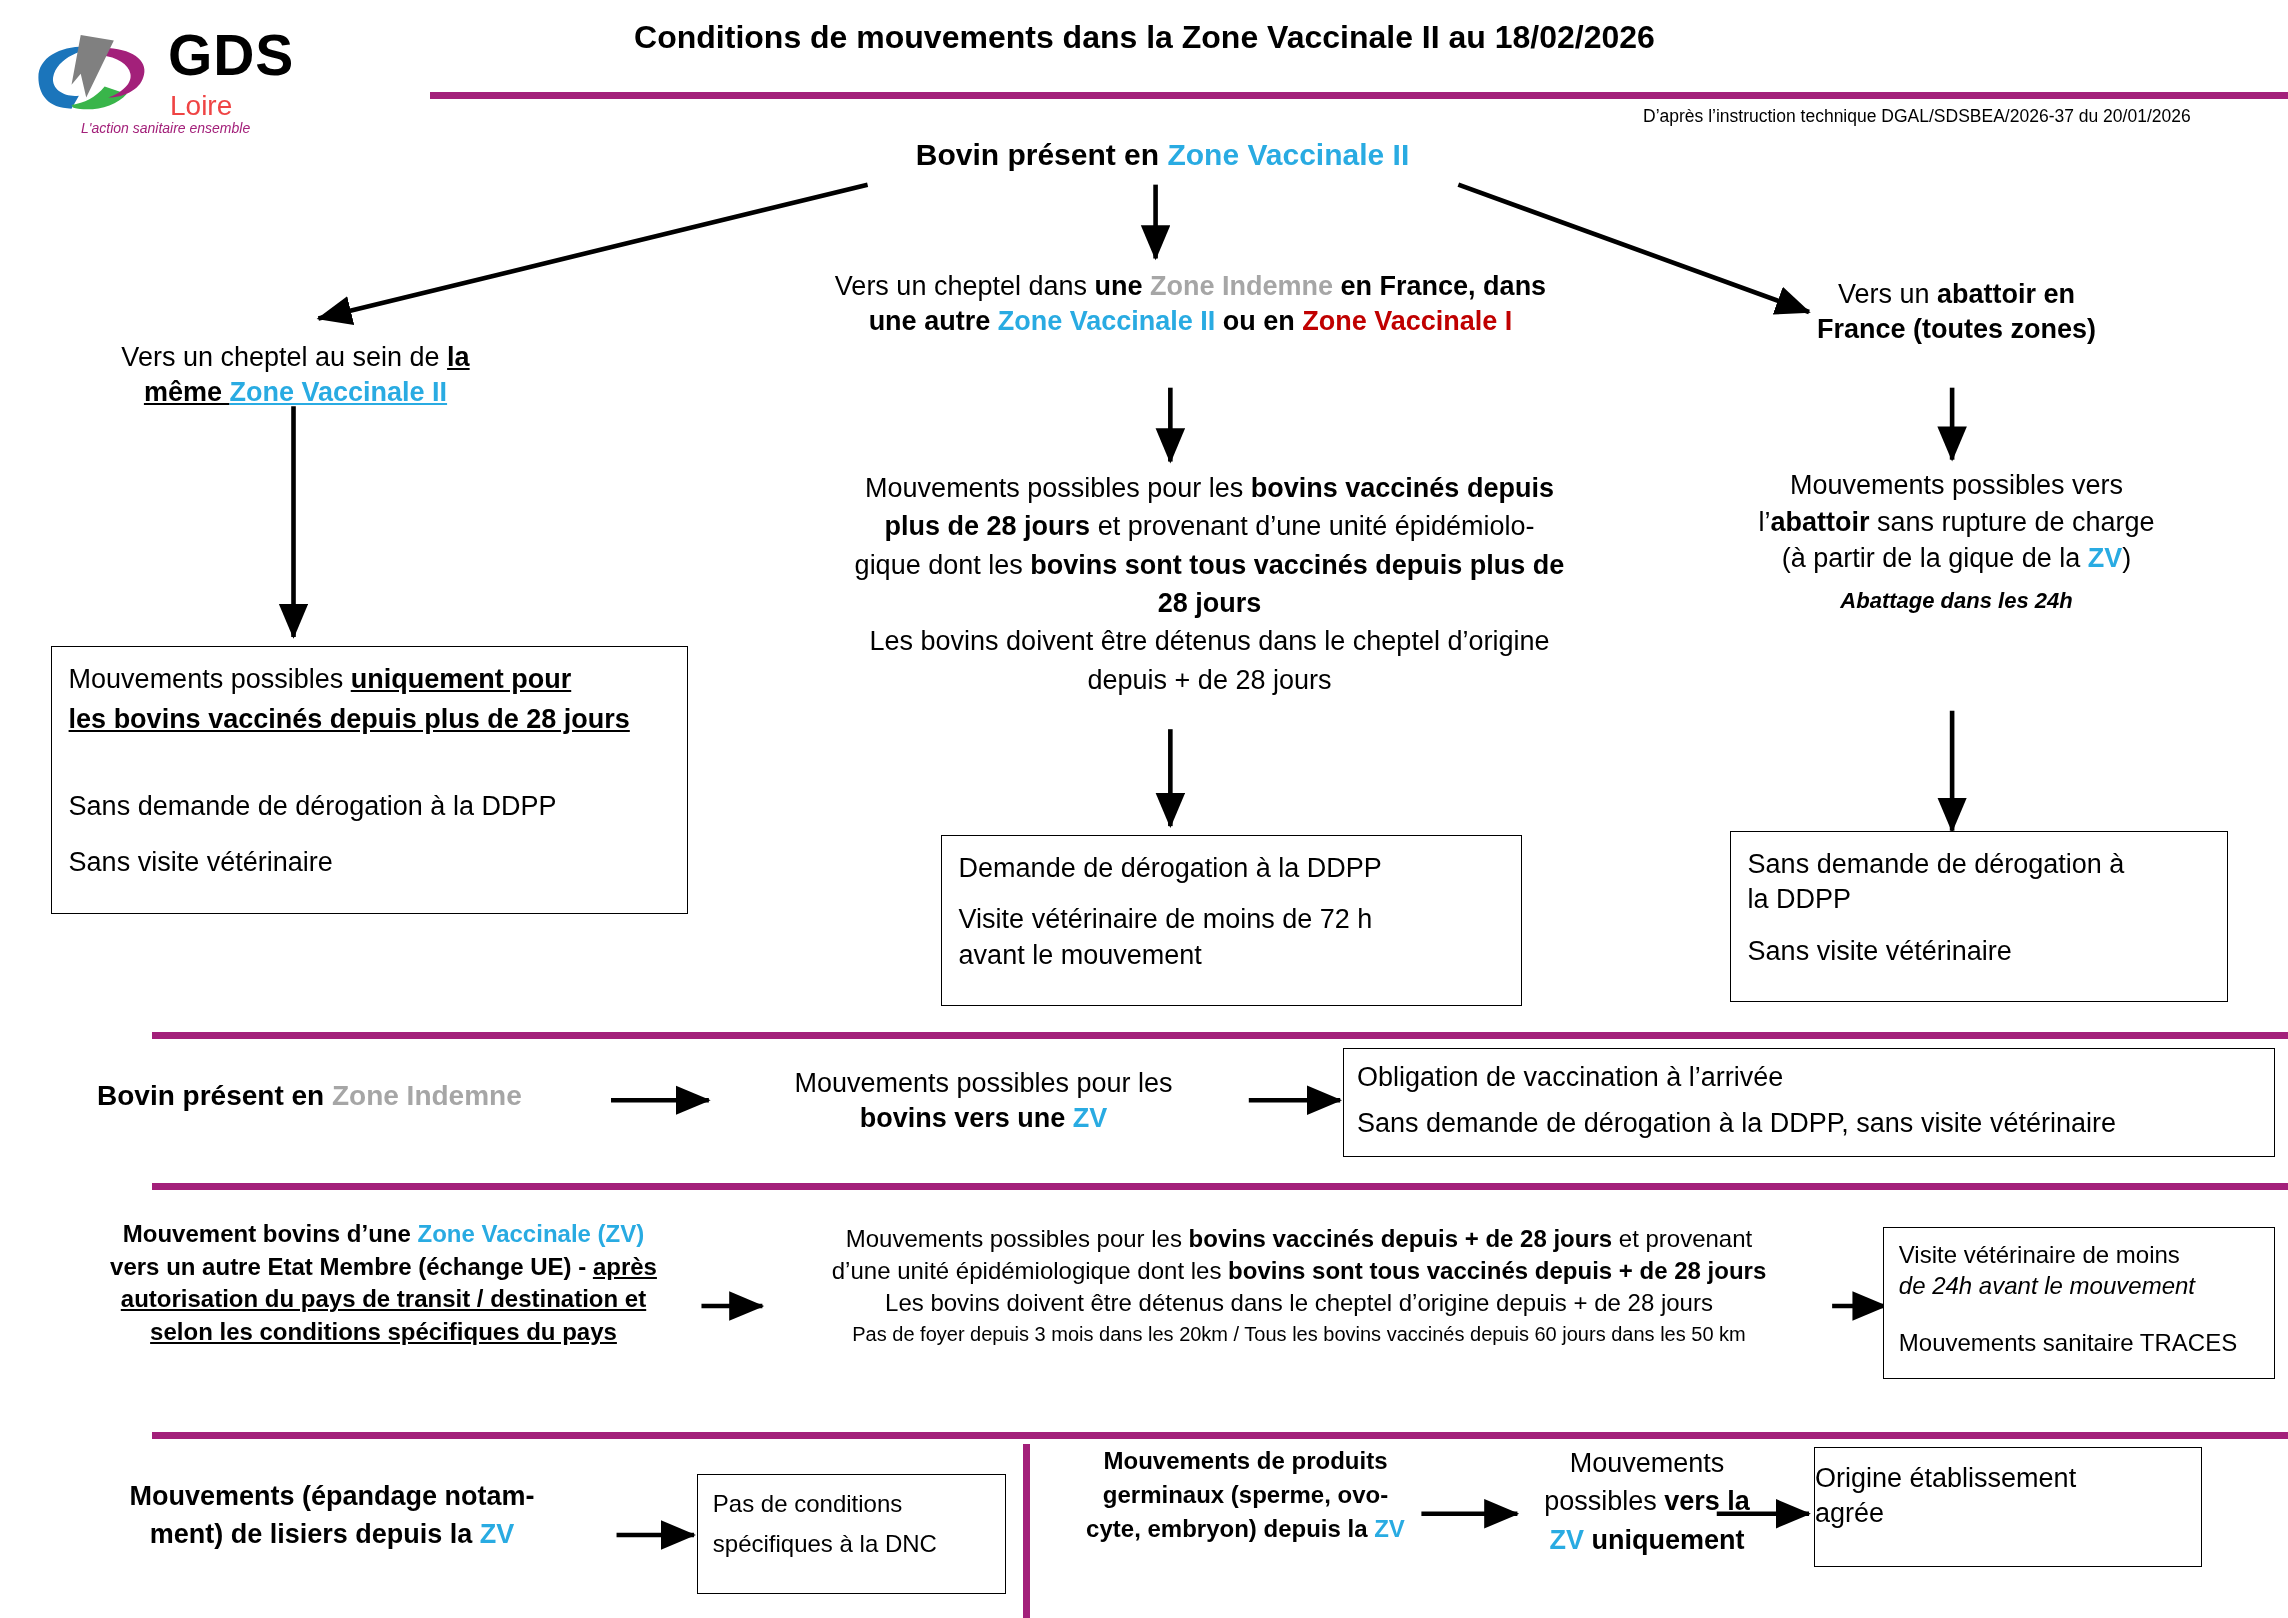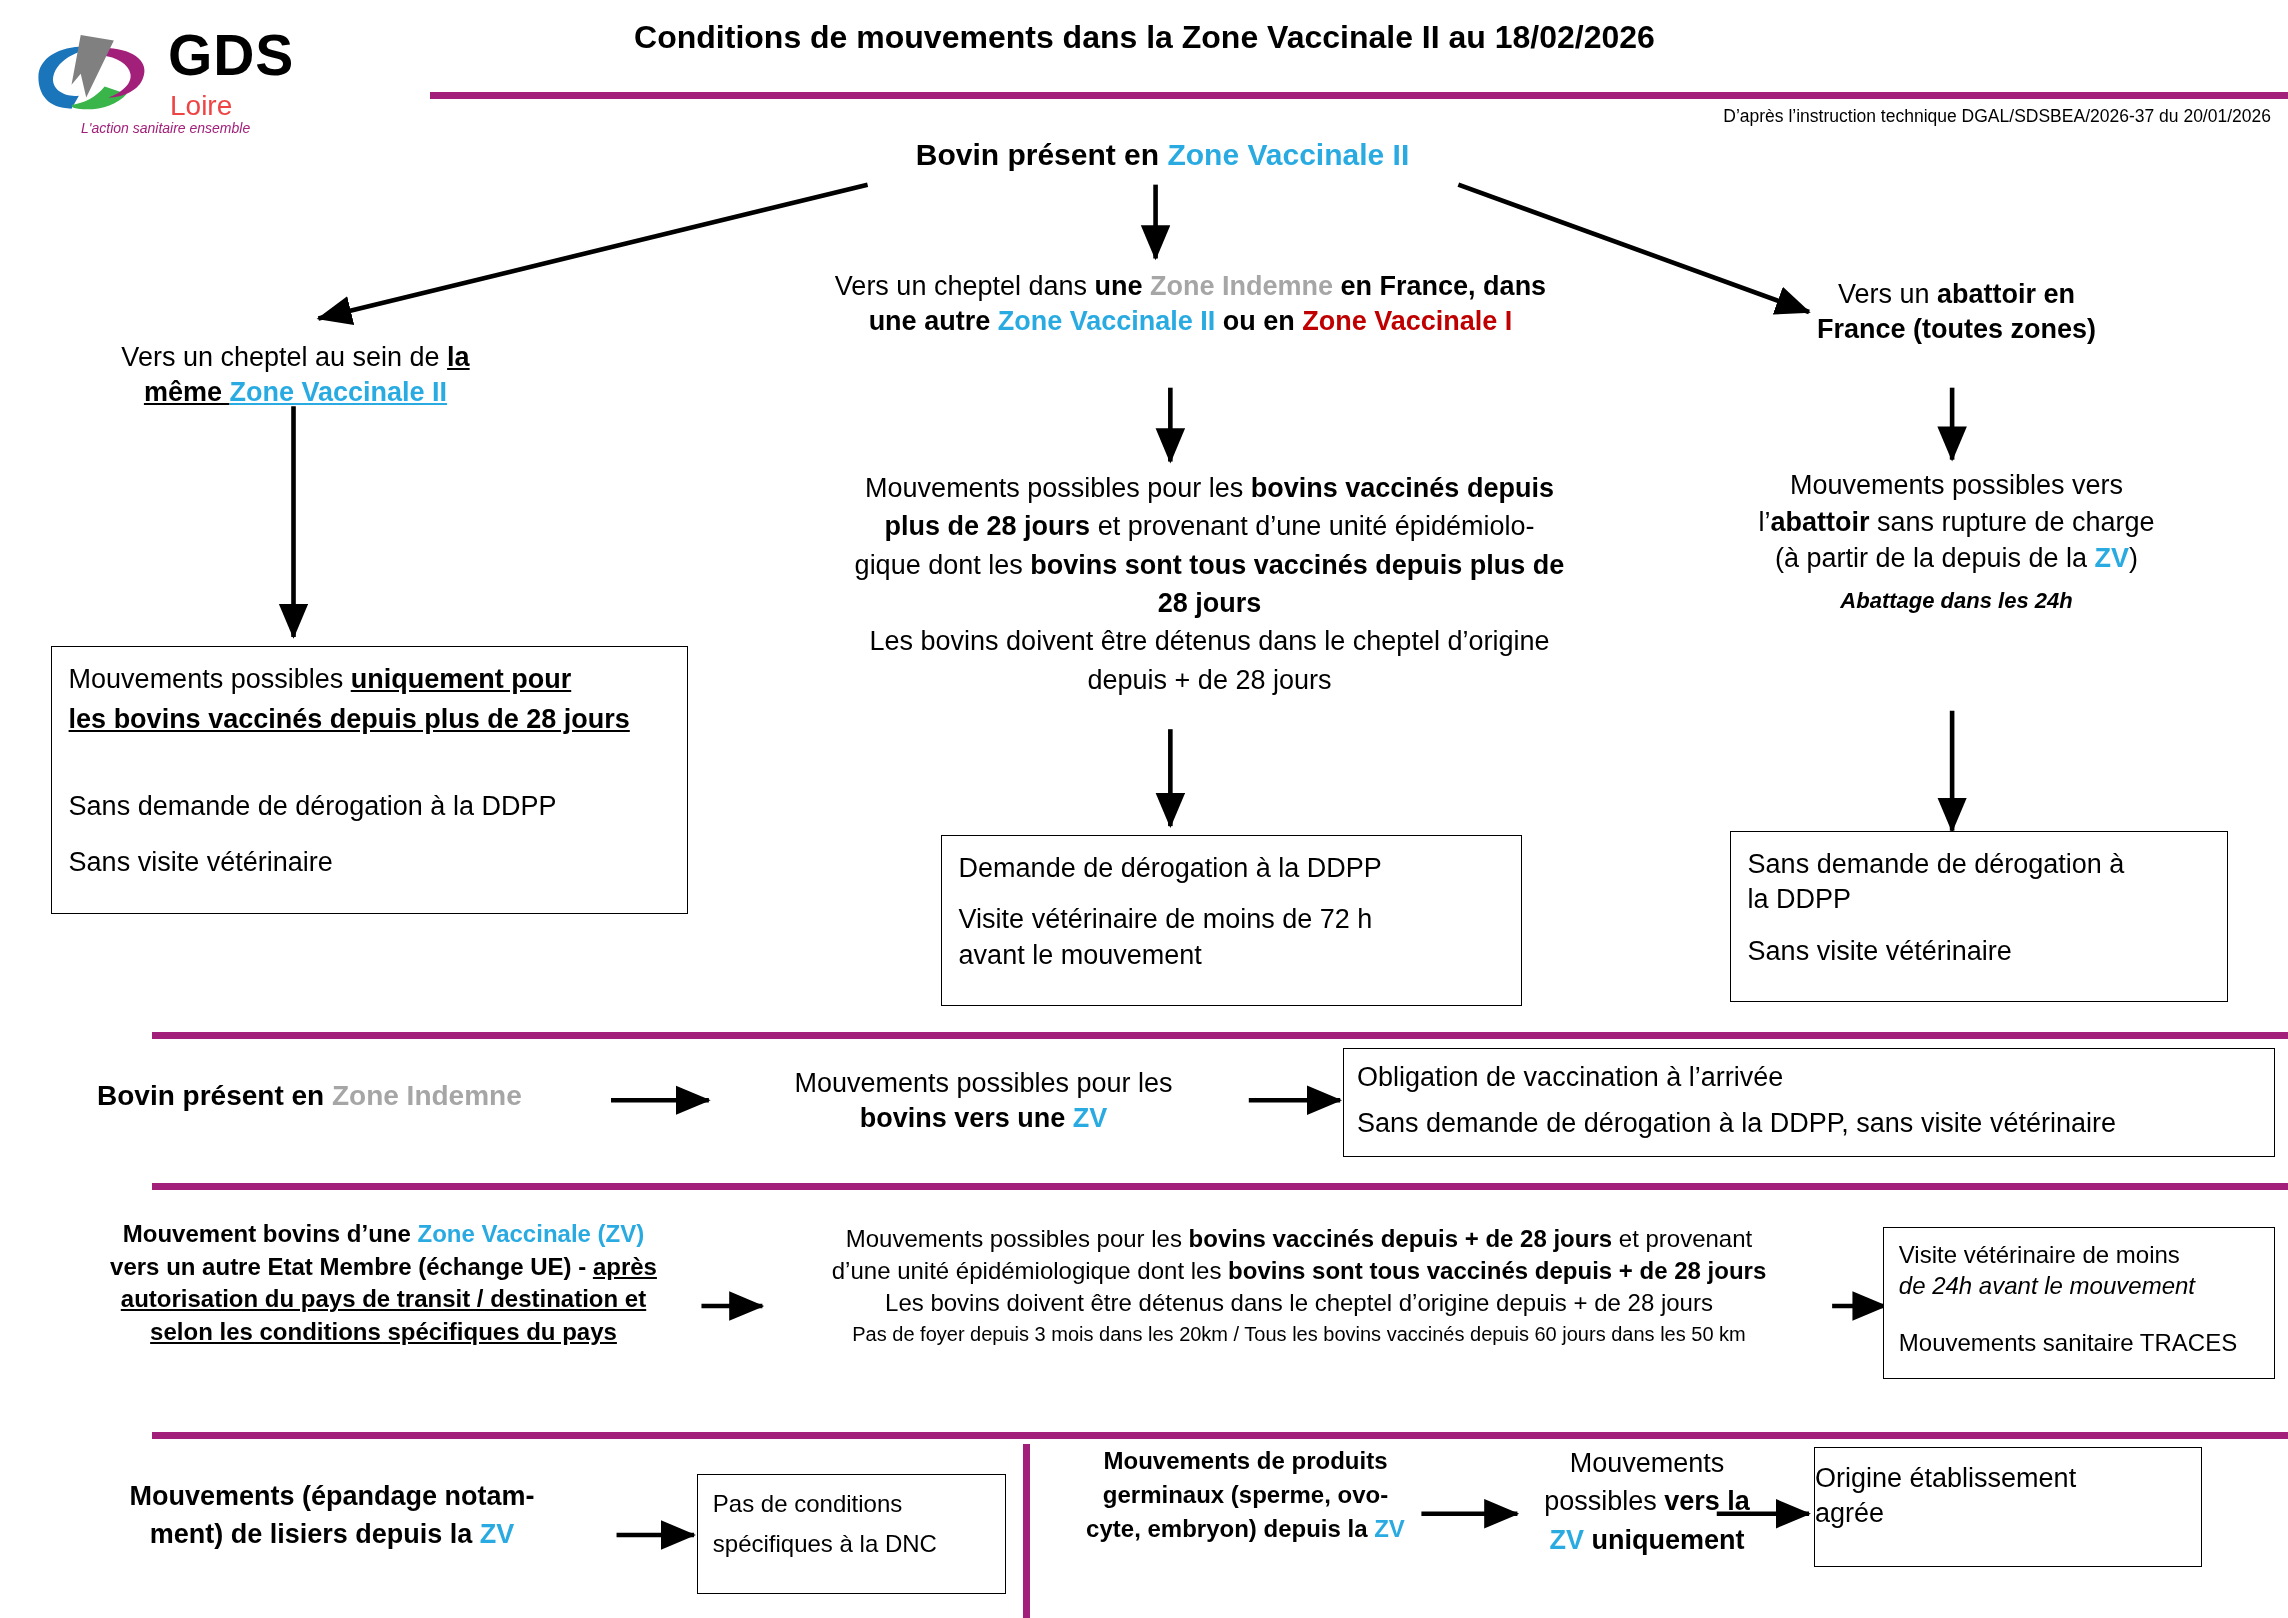--- a/index.html
+++ b/index.html
@@ -37,21 +37,21 @@
     position:absolute;left:13px;top:100px;
     font-size:14px;font-style:italic;color:#A3207A;white-space:nowrap;margin-left:48px;
   }
 
   .title{
     left:0;top:18.5px;width:2289px;
     font-size:32px;font-weight:bold;text-align:center;
   }
   .ref{
     left:1643px;top:106px;width:628px;
-    font-size:17.5px;text-align:right;
+    font-size:17.5px;text-align:left;
   }
   .hbar{
     background:#A3207A;height:6.5px;
   }
   #hbar-top{left:430px;top:92px;width:1859px;}
   #hbar-s2{left:152px;top:1032px;width:2137px;}
   #hbar-s3{left:152px;top:1183px;width:2137px;}
   #hbar-s4{left:152px;top:1432px;width:2137px;}
   .vbar{background:#A3207A;width:6.5px;}
   #vbar-germ{left:1023px;top:1444px;height:175px;}
@@ -166,21 +166,21 @@
   </div>
 
   <div class="abs ctr node" style="left:1726px;top:277px;width:461px;">
     <span>Vers un </span><span class="b">abattoir en</span><br>
     <span class="b">France (toutes zones)</span>
   </div>
 
   <div class="abs ctr node" style="left:1712px;top:467px;width:489px;line-height:1.36;">
     <span>Mouvements possibles vers</span><br>
     <span>l’</span><span class="b">abattoir</span><span> sans rupture de charge</span><br>
-    <span>(à partir de la depuis de la </span><span class="b blue">ZV</span><span>)</span>
+    <span>(à partir de la gique de la </span><span class="b blue">ZV</span><span>)</span>
     <div class="it b" style="font-size:22px;margin-top:9.2px;">Abattage dans les 24h</div>
   </div>
 
   <div class="abs box node" style="left:1730px;top:831px;width:498px;height:171px;">
     <div>Sans demande de dérogation à</div>
     <div style="margin-bottom:16.6px;">la DDPP</div>
     <div>Sans visite vétérinaire</div>
   </div>
 
   <div class="abs hbar" id="hbar-s2"></div>

